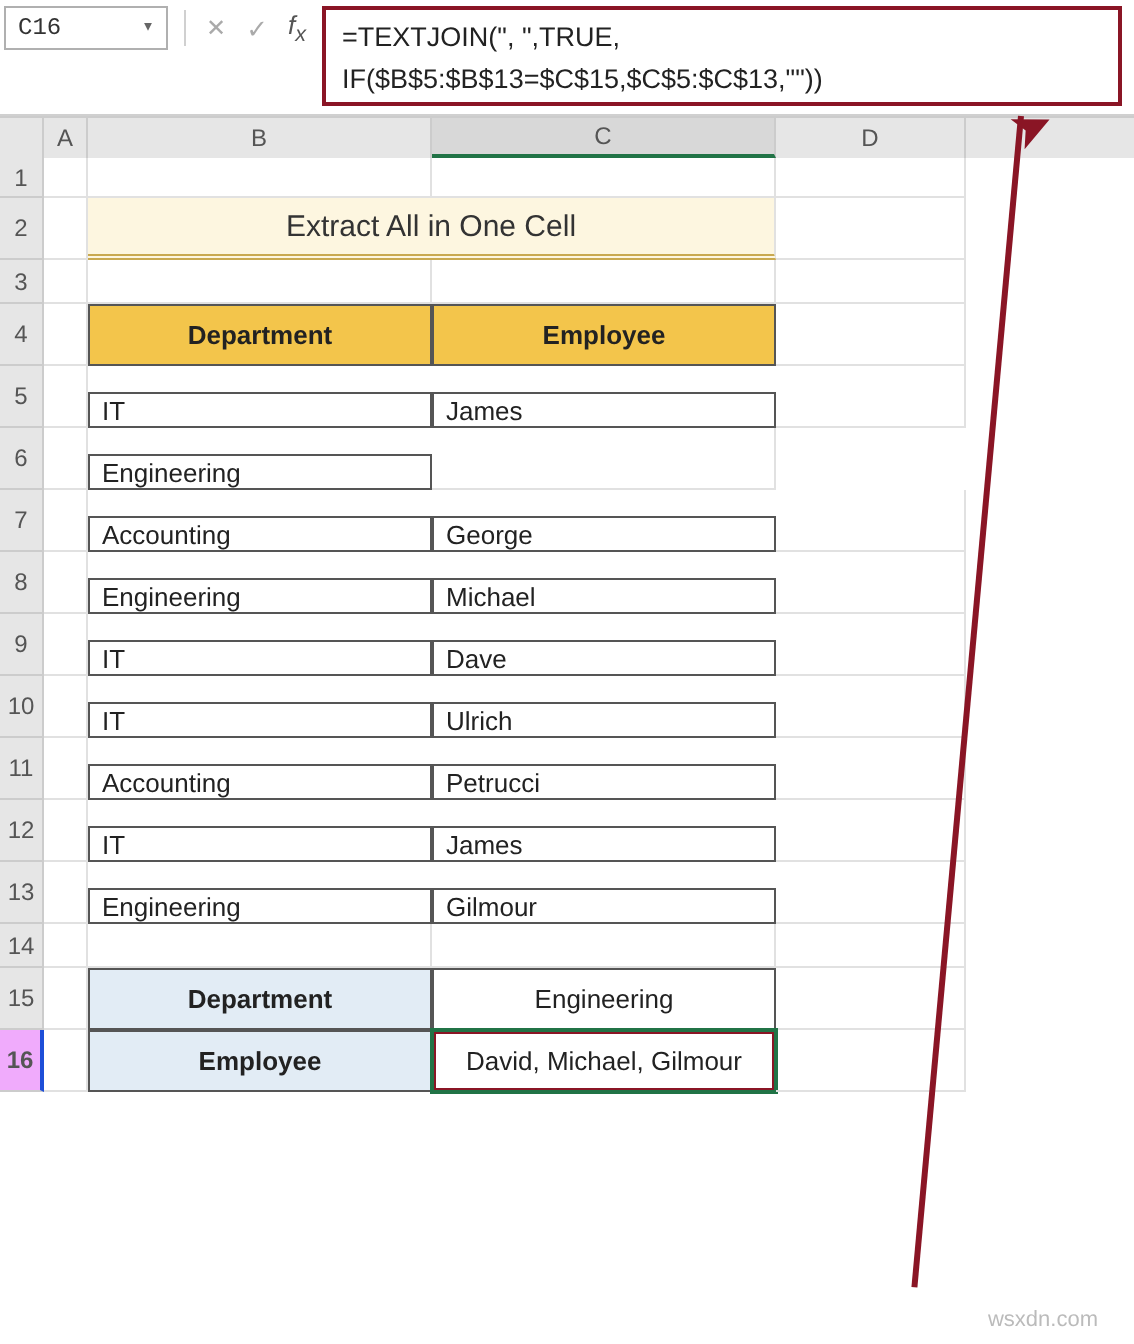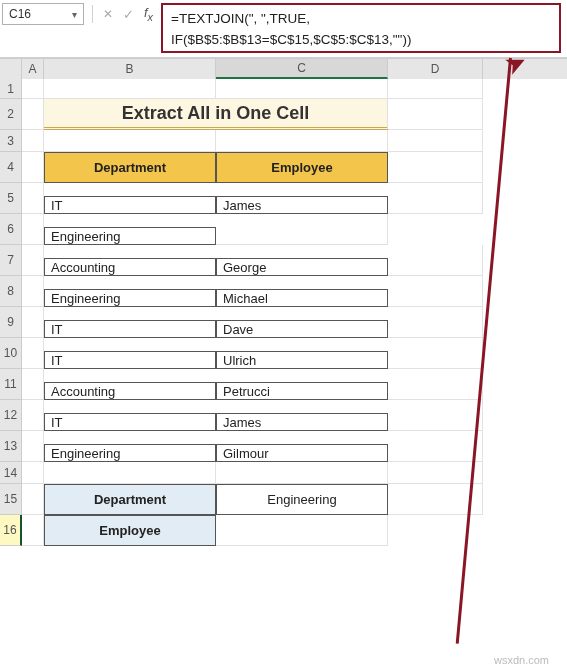--- a/index.html
+++ b/index.html
@@ -16,20 +16,21 @@
       display: flex;
       align-items: flex-start;
       height: 58px;
       border-bottom: 1px solid #d0d0d0;
     }
     .namebox-wrap {
       display: flex;
       align-items: center;
       height: 28px;
       padding: 2px 0 2px 2px;
+      font-family: Liberation Mono, monospace;
     }
     .namebox {
       width: 82px;
       height: 22px;
       border: 1px solid #b0b0b0;
       background: #fff;
       padding: 0 6px;
       font-size: 12px;
       color: #333;
       display: flex;
@@ -85,42 +86,42 @@
     .row-header {
       background: #e6e6e6;
       border-right: 1px solid #ccc;
       border-bottom: 1px solid #ccc;
       display: flex;
       align-items: center;
       justify-content: center;
       color: #555;
       font-size: 12px;
     }
-    .row-header.sel { background: #fef9c3; border-right: 2px solid #14532d; }
+    .row-header.sel { background: #f0abfc; border-right: 2px solid #1d4ed8; font-weight: bold; }
     .cell {
       border-right: 1px solid #e1e1e1;
       border-bottom: 1px solid #e1e1e1;
       padding: 0 6px;
       display: flex;
       align-items: center;
       color: #222;
       font-size: 13px;
       overflow: hidden;
       white-space: nowrap;
     }
     .r-short { height: 20px; }
     .r-tall { height: 31px; }
 
     .title-cell {
       grid-column: 3 / span 2;
       background: #fdf6e0;
       border-bottom: 3px double #c9a950;
       justify-content: center;
-      font-weight: 700;
-      font-size: 18px;
+      font-weight: 400;
+      font-size: 15px;
       color: #333;
     }
     .table-head {
       background: #f3c54b;
       border: 1px solid #555;
       justify-content: center;
       font-weight: 700;
       color: #222;
     }
     .data-cell { border: 1px solid #555; margin-top: 13px; }
@@ -314,19 +315,20 @@
       <div class="cell"></div>
       <div class="cell filter-head">Department</div>
       <div class="cell filter-val">Engineering</div>
       <div class="cell"></div>
     </div>
 
     <div class="grid-row r-tall">
       <div class="row-header sel">16</div>
       <div class="cell"></div>
       <div class="cell filter-head">Employee</div>
+      <div class="cell filter-val selected-cell highlight-cell">David, Michael, Gilmour</div>
       <div class="cell"></div>
     </div>
 
   </div>
 </div>
 
 <div class="watermark">wsxdn.com</div>
 
 </body></html>

